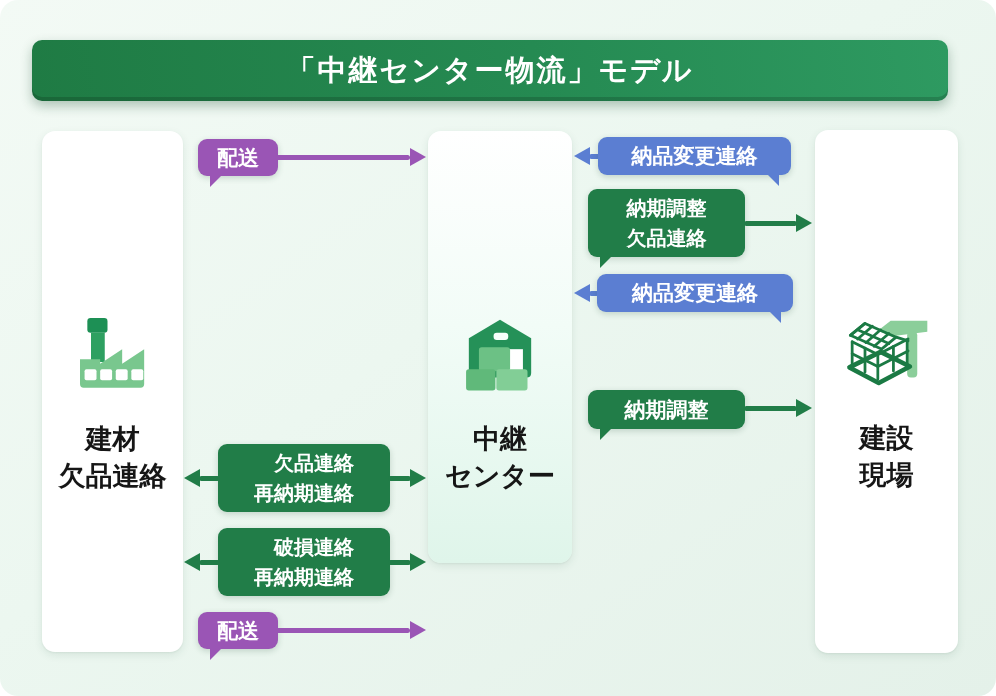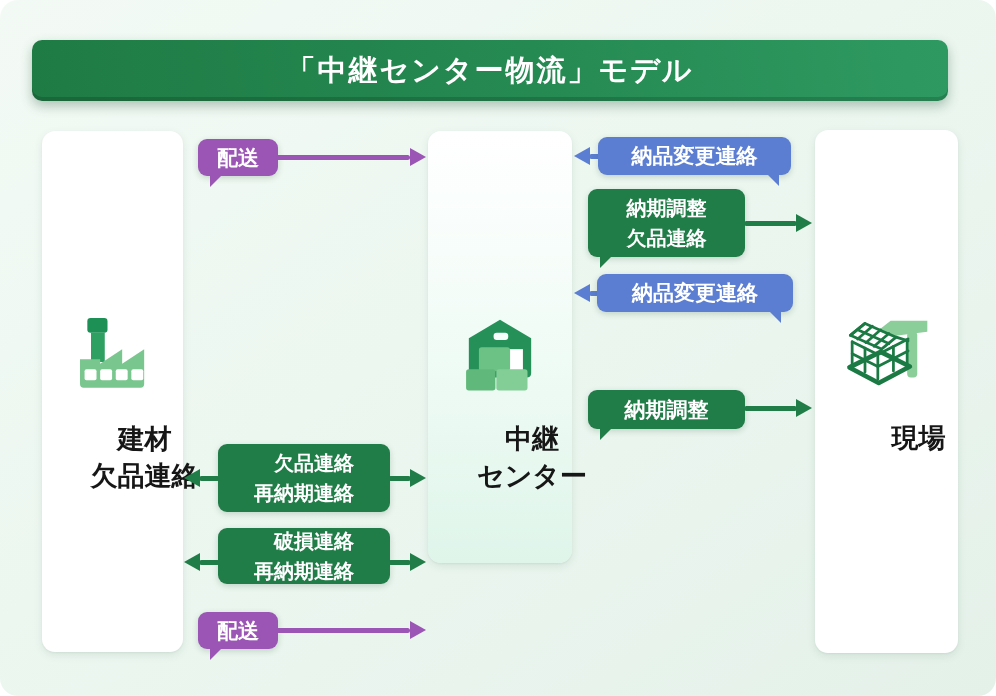--- a/index.html
+++ b/index.html
@@ -14,21 +14,21 @@
           box-shadow:0 5px 12px rgba(15,70,40,.30), inset 0 -4px 0 rgba(0,0,0,.16);
           display:flex;align-items:center;justify-content:center;}
   .banner h1{margin:0;color:#ffffff;font-size:29px;font-weight:700;letter-spacing:2px;}
 
   
   .card{position:absolute;border-radius:13px;background:#ffffff;
         box-shadow:0 3px 9px rgba(30,80,55,.10), 0 1px 2px rgba(30,80,55,.06);}
   .card.tint{background:linear-gradient(180deg,#ffffff 0%,#f2fcf7 45%,var(--center-card-tint,#dff5ea) 100%);}
   .icon-wrap{position:absolute;top:176px;left:0;width:100%;display:flex;justify-content:center;}
   .entity-label{position:absolute;top:290px;left:0;width:100%;text-align:center;
-                color:#161616;font-size:27px;font-weight:700;line-height:37px;margin-left:32px;}
+                color:#161616;font-size:27px;font-weight:700;line-height:37px;}
   .entity-label span{display:block;}
 
   
   .bubble{position:absolute;display:flex;align-items:center;justify-content:center;
           color:#ffffff;font-weight:700;text-align:center;border-radius:9px;
           box-shadow:0 2px 6px rgba(25,70,45,.20);}
   .bubble.green{background:var(--flow-green,#217d48);text-align:right;}
   .bubble.purple{background:var(--flow-purple,#9a55b5);font-family:Liberation Serif, serif;}
   .bubble.blue{background:var(--flow-blue,#5b7ed2);}
   .bubble .one-line{font-size:21px;}
@@ -108,20 +108,21 @@
           <path d="M10,52 L38,66 M10,39 L38,53"></path>
           <path d="M55,71 V44 M70,63 V37"></path>
           <path d="M38,66 L71,49 M38,53 L71,36"></path>
           <path d="M8,32 L24,19 L58,34 L42,47 Z"></path>
           <path d="M16,26 L50,41 M24,19 L8,32 M32,22 L16,36 M41,26 L25,40 M50,30 L34,44"></path>
           <path d="M58,34 L71,38"></path>
         </g>
       </svg>
     </div>
     <div class="entity-label">
+      <span>建設</span>
       <span>現場</span>
     </div>
   </section>
 
   <div class="bubble purple" style="left:198px;top:139px;width:80px;height:37px;">
     <span class="one-line">配送</span>
     <i class="tail bl"></i>
   </div>
   <div class="line purple" style="left:276px;top:155px;width:134px;"></div>
   <div class="head r purple" style="left:410px;top:148px;"></div>
@@ -130,21 +131,21 @@
     <div class="two-line">
       <span>欠品連絡</span>
       <span>再納期連絡</span>
     </div>
   </div>
   <div class="head l green" style="left:184px;top:469px;"></div>
   <div class="line green" style="left:199px;top:476px;width:21px;"></div>
   <div class="line green" style="left:388px;top:476px;width:23px;"></div>
   <div class="head r green" style="left:410px;top:469px;"></div>
 
-  <div class="bubble green" style="left:218px;top:528px;width:172px;height:56px;">
+  <div class="bubble green" style="left:218px;top:528px;width:172px;height:68px;">
     <div class="two-line">
       <span>破損連絡</span>
       <span>再納期連絡</span>
     </div>
   </div>
   <div class="head l green" style="left:184px;top:553px;"></div>
   <div class="line green" style="left:199px;top:560px;width:21px;"></div>
   <div class="line green" style="left:388px;top:560px;width:23px;"></div>
   <div class="head r green" style="left:410px;top:553px;"></div>
 

